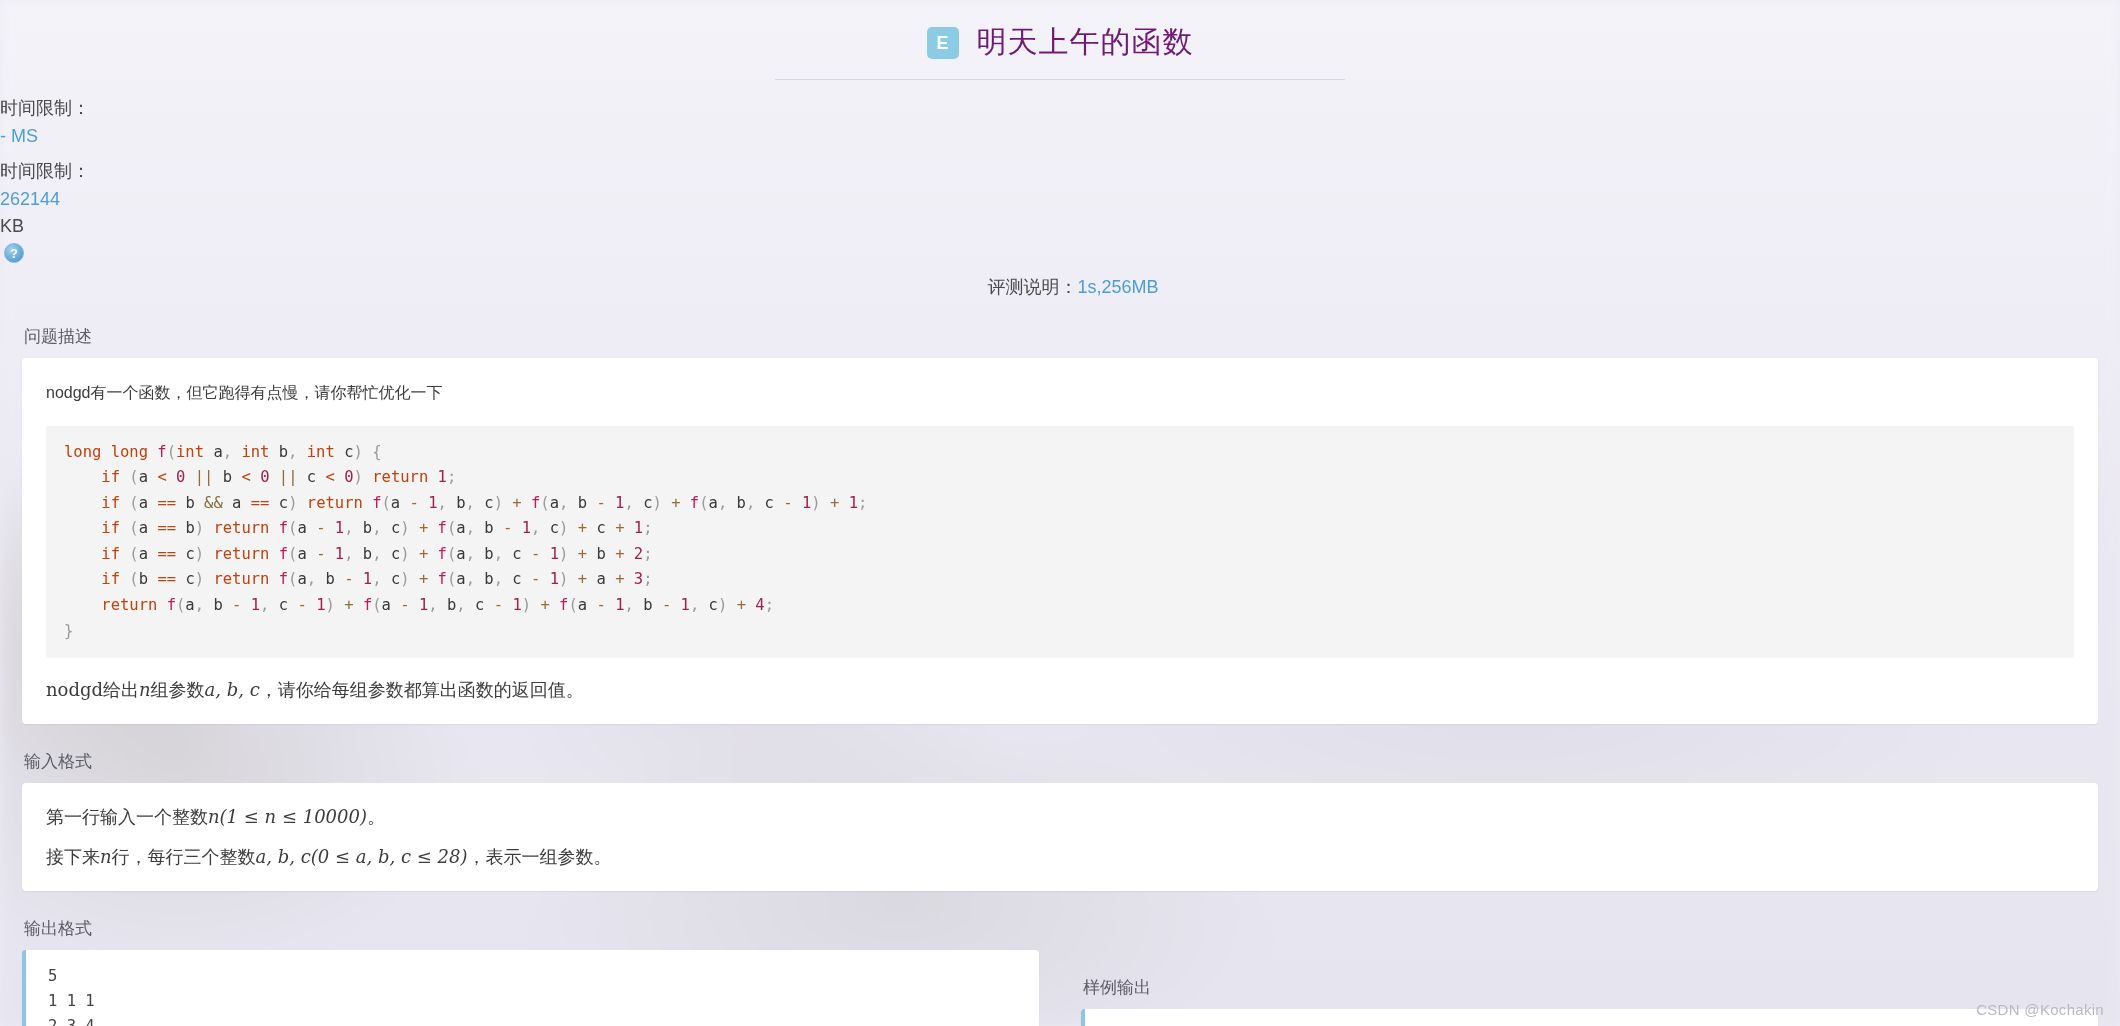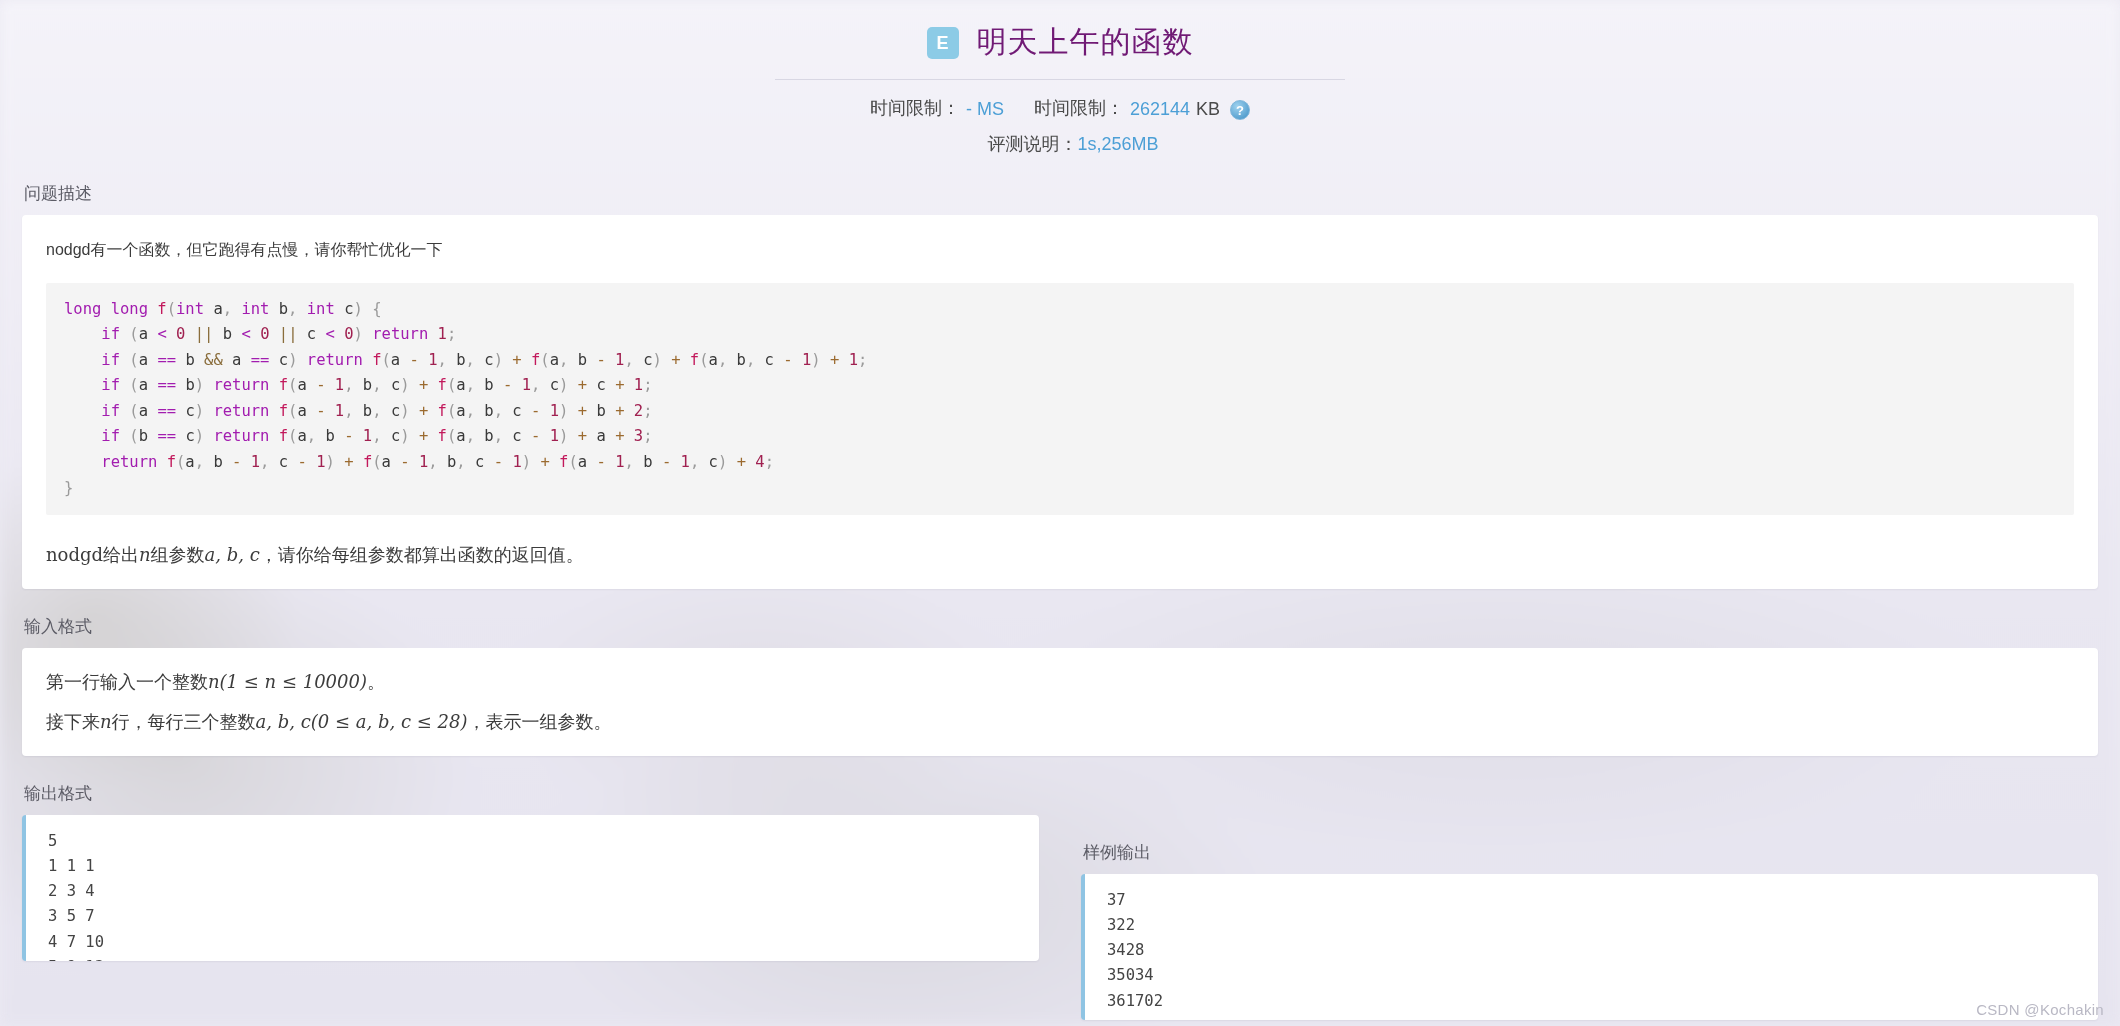--- a/index.html
+++ b/index.html
@@ -31,21 +31,21 @@
   .title-row { display:flex; align-items:center; justify-content:center; gap:18px; }
   .badge {
     width:32px; height:32px; border-radius:5px;
     background:#8ccbe6; color:#fff;
     font-size:18px; font-weight:bold;
     display:flex; align-items:center; justify-content:center;
     line-height:1;
   }
   .ptitle { font-size:30px; color:#701a75; font-weight:normal; letter-spacing:1px;text-align:right; }
   .hdr-rule { width:570px; margin:16px auto 0; border-top:1px solid #d8d7e3; }
-  .limits { margin-top:16px; font-size:18px; color:#4a4a4a; display:flex; align-items:flex-end; justify-content:center; gap:6px; }
+  .limits { margin-top:16px; font-size:18px; color:#4a4a4a; display:flex; align-items:flex-start; justify-content:center; gap:6px;flex-direction:column; }
   .limits .lbl { color:#4a4a4a; }
   .val { color:#4c9fd6; }
   .gap { display:inline-block; width:18px; }
   .qmark {
     width:20px;height:20px;border-radius:50%;
     background: radial-gradient(circle at 35% 30%, #9fd2ef, #3f8fc4);
     color:#fff;font-size:13px;font-weight:bold;
     display:inline-flex;align-items:center;justify-content:center;
     margin-left:4px; border:1px solid #7fb6db;
   }
@@ -61,21 +61,21 @@
   }
   .ptext { font-size:16px; color:#3c3c3c; line-height:1.6; }
 
   
   pre.code {
     background:#f4f4f4; margin:20px 0 0; padding:14px 18px;
     font-family:"DejaVu Sans Mono", monospace;
     font-size:15.5px; line-height:1.65; color:#444;
     white-space:pre; overflow:hidden; border-radius:2px;
   }
-  .k { color:#a21caf; }      
+  .k { color:#c2410c; }      
   .fn { color:#c2185b; }     
   .num { color:#a02050; }    
   .op { color:#8a6d3b; }     
   .pl { color:#9b6a2f; }     
   .pn { color:#9a9a9a; }     
   .id { color:#3a3a3a; }
 
   .mathline { font-family:"DejaVu Serif", serif; font-size:18px; color:#3c3c3c; }
   .mi { font-style:italic; font-family:"DejaVu Serif", serif; }
   .mathline.second { margin-top:16px; }
@@ -131,21 +131,21 @@
     <div class="card">
       <div class="ptext">nodgd有一个函数，但它跑得有点慢，请你帮忙优化一下</div>
       <pre class="code"><code id="code-slot"><span class="k">long</span> <span class="k">long</span> <span class="fn">f</span><span class="pn">(</span><span class="k">int</span> <span class="id">a</span><span class="pn">,</span> <span class="k">int</span> <span class="id">b</span><span class="pn">,</span> <span class="k">int</span> <span class="id">c</span><span class="pn">)</span> <span class="pn">{</span>
     <span class="k">if</span> <span class="pn">(</span><span class="id">a</span> <span class="k">&lt;</span> <span class="num">0</span> <span class="op">||</span> <span class="id">b</span> <span class="k">&lt;</span> <span class="num">0</span> <span class="op">||</span> <span class="id">c</span> <span class="k">&lt;</span> <span class="num">0</span><span class="pn">)</span> <span class="k">return</span> <span class="num">1</span><span class="pn">;</span>
     <span class="k">if</span> <span class="pn">(</span><span class="id">a</span> <span class="k">==</span> <span class="id">b</span> <span class="op">&amp;&amp;</span> <span class="id">a</span> <span class="k">==</span> <span class="id">c</span><span class="pn">)</span> <span class="k">return</span> <span class="fn">f</span><span class="pn">(</span><span class="id">a</span> <span class="pl">-</span> <span class="num">1</span><span class="pn">,</span> <span class="id">b</span><span class="pn">,</span> <span class="id">c</span><span class="pn">)</span> <span class="pl">+</span> <span class="fn">f</span><span class="pn">(</span><span class="id">a</span><span class="pn">,</span> <span class="id">b</span> <span class="pl">-</span> <span class="num">1</span><span class="pn">,</span> <span class="id">c</span><span class="pn">)</span> <span class="pl">+</span> <span class="fn">f</span><span class="pn">(</span><span class="id">a</span><span class="pn">,</span> <span class="id">b</span><span class="pn">,</span> <span class="id">c</span> <span class="pl">-</span> <span class="num">1</span><span class="pn">)</span> <span class="pl">+</span> <span class="num">1</span><span class="pn">;</span>
     <span class="k">if</span> <span class="pn">(</span><span class="id">a</span> <span class="k">==</span> <span class="id">b</span><span class="pn">)</span> <span class="k">return</span> <span class="fn">f</span><span class="pn">(</span><span class="id">a</span> <span class="pl">-</span> <span class="num">1</span><span class="pn">,</span> <span class="id">b</span><span class="pn">,</span> <span class="id">c</span><span class="pn">)</span> <span class="pl">+</span> <span class="fn">f</span><span class="pn">(</span><span class="id">a</span><span class="pn">,</span> <span class="id">b</span> <span class="pl">-</span> <span class="num">1</span><span class="pn">,</span> <span class="id">c</span><span class="pn">)</span> <span class="pl">+</span> <span class="id">c</span> <span class="pl">+</span> <span class="num">1</span><span class="pn">;</span>
     <span class="k">if</span> <span class="pn">(</span><span class="id">a</span> <span class="k">==</span> <span class="id">c</span><span class="pn">)</span> <span class="k">return</span> <span class="fn">f</span><span class="pn">(</span><span class="id">a</span> <span class="pl">-</span> <span class="num">1</span><span class="pn">,</span> <span class="id">b</span><span class="pn">,</span> <span class="id">c</span><span class="pn">)</span> <span class="pl">+</span> <span class="fn">f</span><span class="pn">(</span><span class="id">a</span><span class="pn">,</span> <span class="id">b</span><span class="pn">,</span> <span class="id">c</span> <span class="pl">-</span> <span class="num">1</span><span class="pn">)</span> <span class="pl">+</span> <span class="id">b</span> <span class="pl">+</span> <span class="num">2</span><span class="pn">;</span>
     <span class="k">if</span> <span class="pn">(</span><span class="id">b</span> <span class="k">==</span> <span class="id">c</span><span class="pn">)</span> <span class="k">return</span> <span class="fn">f</span><span class="pn">(</span><span class="id">a</span><span class="pn">,</span> <span class="id">b</span> <span class="pl">-</span> <span class="num">1</span><span class="pn">,</span> <span class="id">c</span><span class="pn">)</span> <span class="pl">+</span> <span class="fn">f</span><span class="pn">(</span><span class="id">a</span><span class="pn">,</span> <span class="id">b</span><span class="pn">,</span> <span class="id">c</span> <span class="pl">-</span> <span class="num">1</span><span class="pn">)</span> <span class="pl">+</span> <span class="id">a</span> <span class="pl">+</span> <span class="num">3</span><span class="pn">;</span>
     <span class="k">return</span> <span class="fn">f</span><span class="pn">(</span><span class="id">a</span><span class="pn">,</span> <span class="id">b</span> <span class="pl">-</span> <span class="num">1</span><span class="pn">,</span> <span class="id">c</span> <span class="pl">-</span> <span class="num">1</span><span class="pn">)</span> <span class="pl">+</span> <span class="fn">f</span><span class="pn">(</span><span class="id">a</span> <span class="pl">-</span> <span class="num">1</span><span class="pn">,</span> <span class="id">b</span><span class="pn">,</span> <span class="id">c</span> <span class="pl">-</span> <span class="num">1</span><span class="pn">)</span> <span class="pl">+</span> <span class="fn">f</span><span class="pn">(</span><span class="id">a</span> <span class="pl">-</span> <span class="num">1</span><span class="pn">,</span> <span class="id">b</span> <span class="pl">-</span> <span class="num">1</span><span class="pn">,</span> <span class="id">c</span><span class="pn">)</span> <span class="pl">+</span> <span class="num">4</span><span class="pn">;</span>
 <span class="pn">}</span></code></pre>
-      <div class="mathline" style="margin-top:28px;"><span>nodgd给出</span><span class="mi">n</span><span>组参数</span><span class="mi">a, b, c</span><span>，请你给每组参数都算出函数的返回值。</span></div>
+      <div class="mathline" style="margin-top:20px;"><span>nodgd给出</span><span class="mi">n</span><span>组参数</span><span class="mi">a, b, c</span><span>，请你给每组参数都算出函数的返回值。</span></div>
     </div>
 
     <div class="sec-label">输入格式</div>
     <div class="card">
       <div class="mathline"><span>第一行输入一个整数</span><span class="mi">n(1 ≤ n ≤ 10000)</span><span>。</span></div>
       <div class="mathline second"><span>接下来</span><span class="mi">n</span><span>行，每行三个整数</span><span class="mi">a, b, c(0 ≤ a, b, c ≤ 28)</span><span>，表示一组参数。</span></div>
     </div>
 
     <div class="sec-label">输出格式</div>
 

